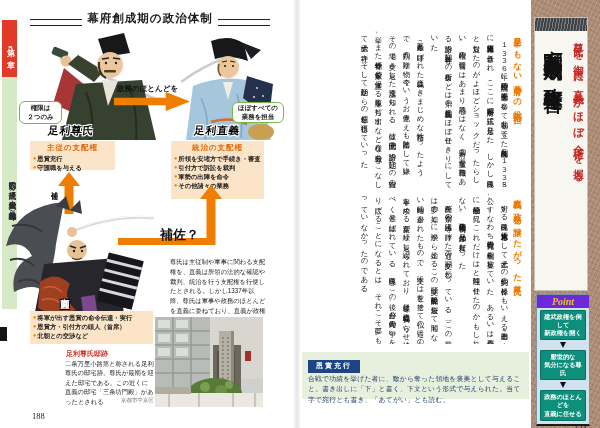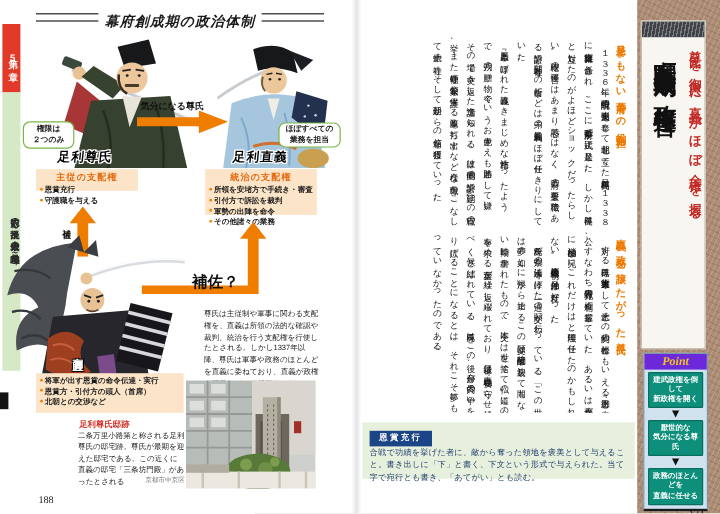--- a/index.html
+++ b/index.html
@@ -10,21 +10,21 @@
           background:linear-gradient(90deg,rgba(0,0,0,0) 0%,rgba(0,0,0,0.10) 50%,rgba(0,0,0,0) 100%);}
 
   
   .chapter-tab{left:2px;top:20px;width:15px;height:57px;background:#e23a28;color:#fff;
     writing-mode:vertical-rl;text-orientation:upright;font-size:8px;font-weight:bold;
     display:flex;align-items:center;justify-content:center;letter-spacing:1px;}
   .chapter-strip{left:2px;top:77px;width:15px;height:232px;background:#d6e9c6;color:#2a2a2a;
     writing-mode:vertical-rl;text-orientation:upright;font-size:7.5px;font-weight:bold;
     display:flex;align-items:flex-start;justify-content:center;padding-top:4px;box-sizing:border-box;letter-spacing:0.5px;}
   .edge-notch{left:0;top:327px;width:7px;height:14px;background:#141414;}
-  .diagram-title{left:30px;top:11px;width:240px;display:flex;align-items:flex-start;gap:5px;font-style:italic;}
+  .diagram-title{left:30px;top:11px;width:240px;display:flex;align-items:flex-end;gap:5px;}
   .diagram-title h2{margin:0;font-size:11.5px;font-weight:bold;letter-spacing:1px;white-space:nowrap;}
   .dline{flex:1;height:5px;border-top:1.5px solid #222;border-bottom:1.5px solid #222;}
 
   .bubble{background:#fff;border:1.5px solid #7ab648;border-radius:6px;
     font-size:6.5px;line-height:1.25;font-weight:bold;white-space:pre-line;
     display:flex;align-items:center;justify-content:center;text-align:center;box-sizing:border-box;}
   .bubble1{left:19px;top:101px;width:43px;height:23px;}
   .bubble2{left:232px;top:102px;width:52px;height:21px;}
 
   .brush-name{font-family:"Liberation Serif","DejaVu Serif",serif;font-weight:bold;font-size:10.5px;
@@ -37,22 +37,22 @@
 
   .arrow-label{left:117px;top:84px;font-size:7.5px;font-weight:bold;color:#111;}
   .transfer-arrow{left:114px;top:92px;width:76px;height:19px;background:#ee7d00;
     clip-path:polygon(0 30%,68% 30%,68% 0,100% 50%,68% 100%,68% 70%,0 70%);}
 
   .obox{background:#fce4c8;box-sizing:border-box;padding:2px 3px;}
   .obox h4{margin:0 0 1px 0;text-align:center;font-size:7.5px;color:#e3680c;letter-spacing:1px;}
   .obox ul{margin:0;padding:0;list-style:none;}
   .obox li{font-size:6.3px;line-height:1.45;color:#1a1a1a;font-weight:bold;white-space:nowrap;}
   .obox li::before{content:"●";color:#f08300;font-size:5.5px;margin-right:1px;vertical-align:1px;}
-  .box-takauji{left:30px;top:141px;width:85px;height:18px;}
-  .box-tadayoshi{left:171px;top:141px;width:93px;height:38px;}
+  .box-takauji{left:30px;top:141px;width:85px;height:29px;}
+  .box-tadayoshi{left:171px;top:141px;width:93px;height:58px;}
   .box-moronao{left:30px;top:311px;width:123px;height:33px;}
 
   .assist-v{left:49px;top:185px;writing-mode:vertical-rl;font-size:7px;font-weight:bold;color:#111;letter-spacing:2px;}
   .assist-q{left:160px;top:226px;font-size:13px;font-weight:bold;color:#111;}
 
   .note-text{left:170px;top:257px;width:96px;font-size:6.3px;line-height:1.55;color:#222;}
   .photo-caption-h{left:66px;top:349px;font-size:7px;font-weight:bold;color:#d2342a;}
   .photo-caption{left:65px;top:359px;width:89px;font-size:6.3px;line-height:1.5;color:#222;}
   .photo-credit{left:65px;top:397px;width:89px;text-align:right;font-size:5.5px;color:#777;}
   .pageno{font-family:"Liberation Serif","DejaVu Serif",serif;font-size:8.5px;color:#222;}
@@ -152,21 +152,21 @@
       <path d="M66 42 L92 50 L88 84 L62 64 Z" fill="#23304e"></path>
       <circle cx="76" cy="54" r="1" fill="#cfd6e4"></circle>
         <circle cx="82" cy="62" r="1" fill="#cfd6e4"></circle>
         <circle cx="73" cy="63" r="1" fill="#cfd6e4"></circle>
       <path d="M20 64 Q30 86 24 106 M56 60 Q62 82 60 104" stroke="#7fa8c8" stroke-width="1.6" fill="none"></path>
       <path d="M30 88 Q48 82 66 90" stroke="#d07030" stroke-width="2.5" fill="none"></path>
       <ellipse cx="80" cy="98" rx="13" ry="8" fill="#c8a050"></ellipse>
     </svg>
   </div>
 
-  <div class="abs arrow-label">気分になる尊氏</div>
+  <div class="abs arrow-label">政務のほとんどを</div>
   <div class="abs transfer-arrow"></div>
 
   <div class="abs bubble bubble1">権限は
 ２つのみ</div>
   <div class="abs bubble bubble2">ほぼすべての
 業務を担当</div>
 
   <div class="abs brush-name name-takauji">足利尊氏</div>
   <div class="abs brush-name name-tadayoshi">足利直義</div>
 

